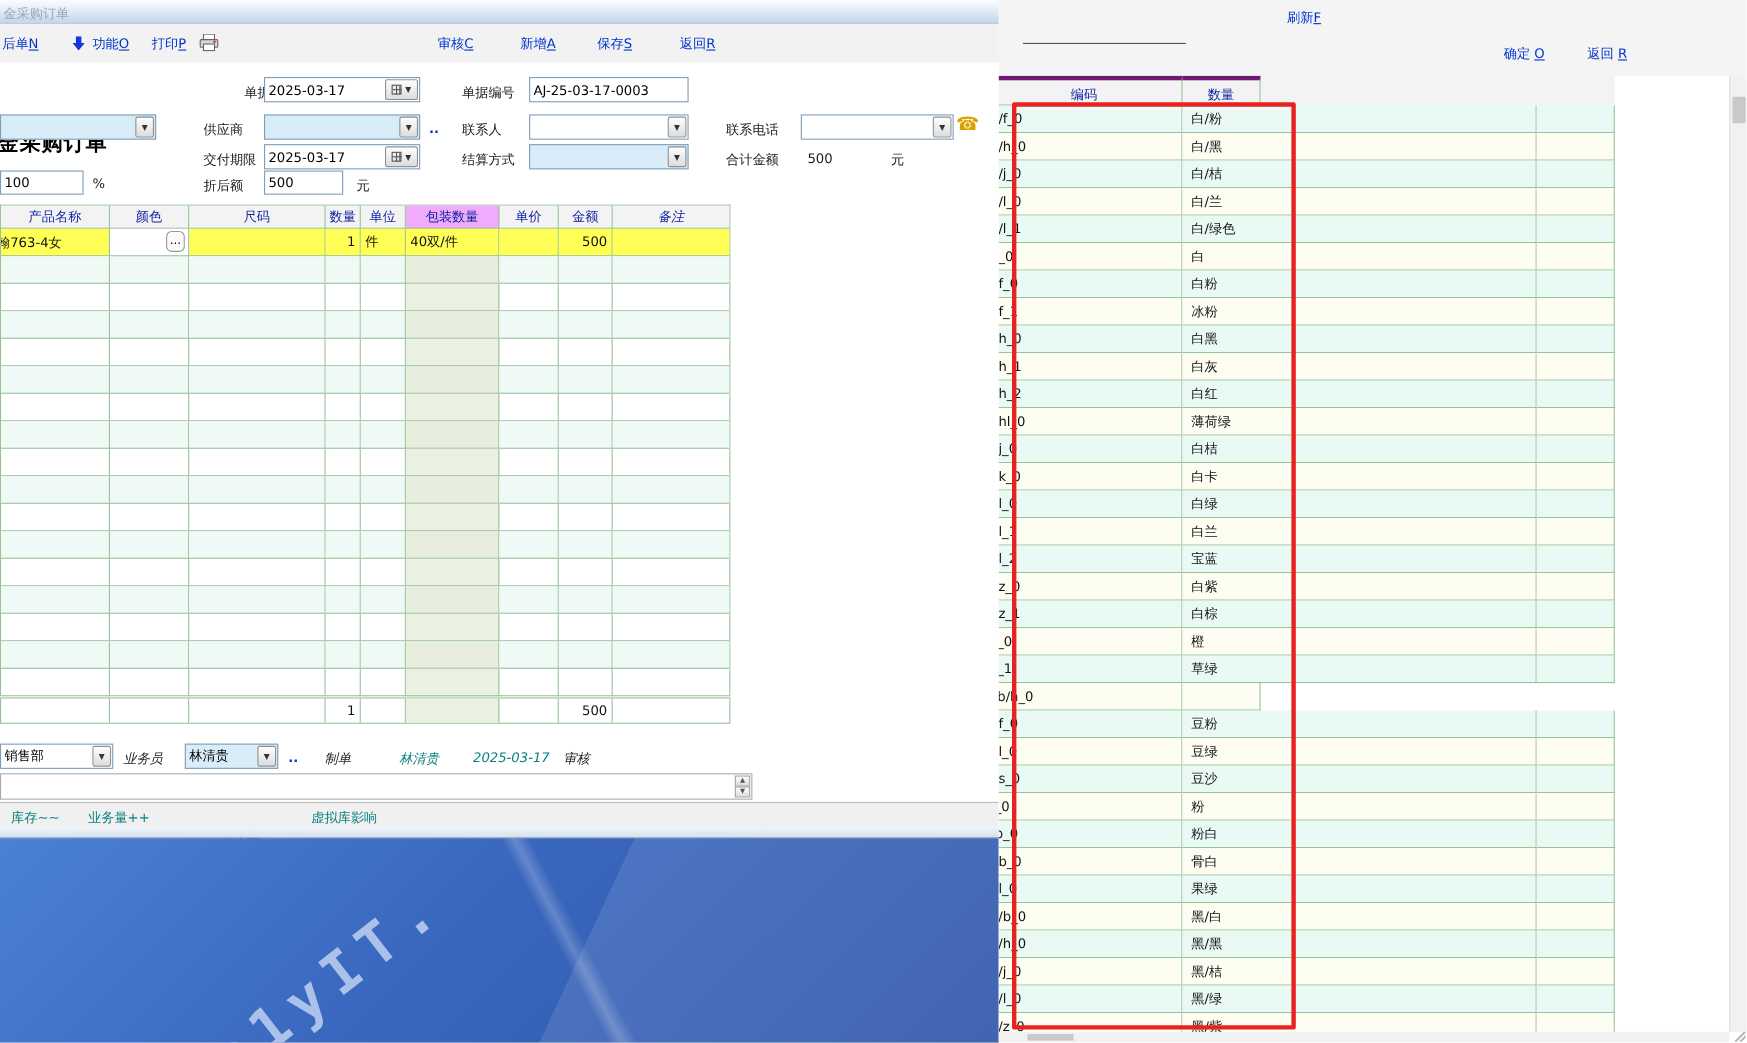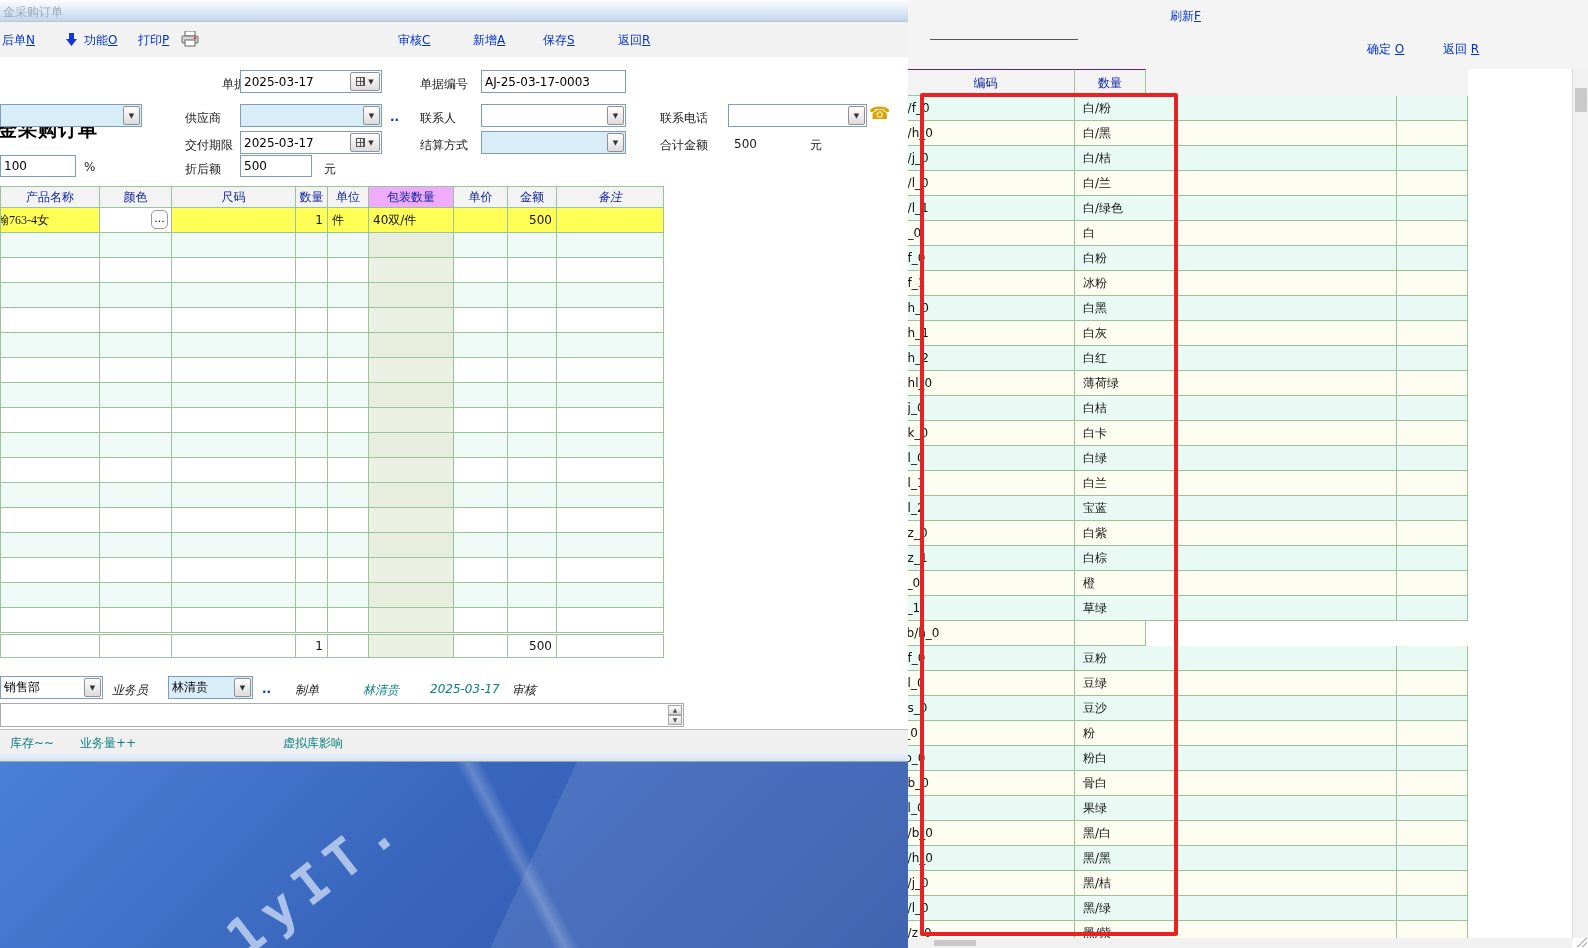--- a/index.html
+++ b/index.html
@@ -47,21 +47,21 @@
 
   
   #items-table { position:absolute; left:0; top:186px; width:664px;
                  border:1px solid #9bc29b; border-bottom:none; }
   .lt-row { display:flex; height:25px; }
   .lt-row.head { height:21px; background:#f3f3f3; }
   .lt-row > div { border-right:1px solid #9bc29b; border-bottom:1px solid #9bc29b;
                   overflow:hidden; white-space:nowrap; line-height:24px; }
   .lt-row > div:last-child { border-right:none; }
   .lt-row.head > div { color:#0b1fa0; text-align:center; line-height:20px; }
-  .c1{width:99px;font-family:Liberation Serif, serif;} .c2{width:72px;} .c3{width:124px;} .c4{width:32px;}
+  .c1{width:99px;} .c2{width:72px;} .c3{width:124px;} .c4{width:32px;}
   .c5{width:41px;} .c6{width:85px;} .c7{width:54px;} .c8{width:49px;} .c9{width:106px;font-style:italic;}
   .lt-row .c6 { background:#eaf0e2; }
   .lt-row.head .c6 { background:#f0abfc; }
   .lt-row.sel > div { background:#ffff55; }
   .lt-row.sel > .c2 { background:#fff; position:relative; }
   .lt-row.empty:nth-of-type(odd) > div { background:#effaf7; }
   .lt-row.empty:nth-of-type(odd) > .c6 { background:#e7eedd; }
   .ell-btn { position:absolute; right:3px; top:2px; width:17px; height:19px;
              background:#fbfbfb; border:1px solid #9a9a9a; border-radius:5px;
              font-size:11px; line-height:15px; text-align:center; cursor:pointer; color:#000; }
@@ -102,21 +102,21 @@
   #picker-top { position:absolute; left:0; top:0; width:680px; height:69px; background:#f4f4f4; }
   .pk-link { position:absolute; color:#0033cc; cursor:pointer; white-space:nowrap; }
   #pk-input { position:absolute; left:22px; top:24px; width:148px; height:16px;
               border:none; border-bottom:1px solid #555; background:transparent; }
   #pk-table { position:absolute; left:-12px; top:69px; width:572px; }
   .prow { display:flex; height:25px; }
   .prow.head { height:27px; background:#f3f3f3; }
   .prow > div { border-right:1px solid #9bc29b; border-bottom:1px solid #9bc29b;
                 overflow:hidden; white-space:nowrap; line-height:24px; }
   .prow.head > div { color:#0b1fa0; text-align:center; line-height:26px;
-                     border-top:1px solid #701a75; }
+                     border-top:4px solid #701a75; }
   .prow.head > .c-code { border-left:1px solid #9bc29b; }
   .c-code { width:179px; padding-left:4px; }
   .c-name { width:322px; padding-left:8px; }
   .c-qty  { width:71px; }
   #pk-rows div.prow:nth-of-type(odd) > div { background:#e9faf5; }
   #pk-rows div.prow:nth-of-type(even) > div { background:#fdfdf2; }
   #red-rect { position:absolute; left:12px; top:93px; width:258px; height:843px;
               border:4px solid #e82222; border-radius:2px; pointer-events:none; }
   #v-scroll { position:absolute; right:0; top:69px; width:16px; height:869px;
               background:#f1f1f1; border-left:1px solid #dcdcdc; }

